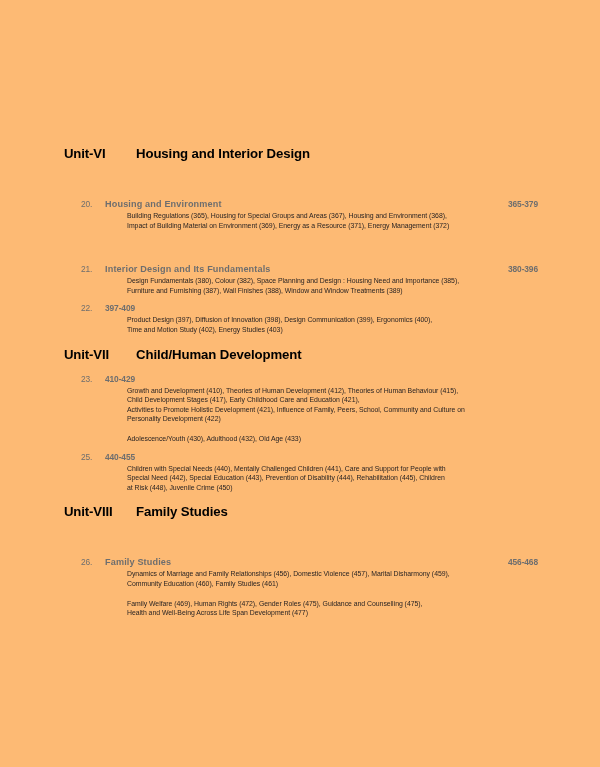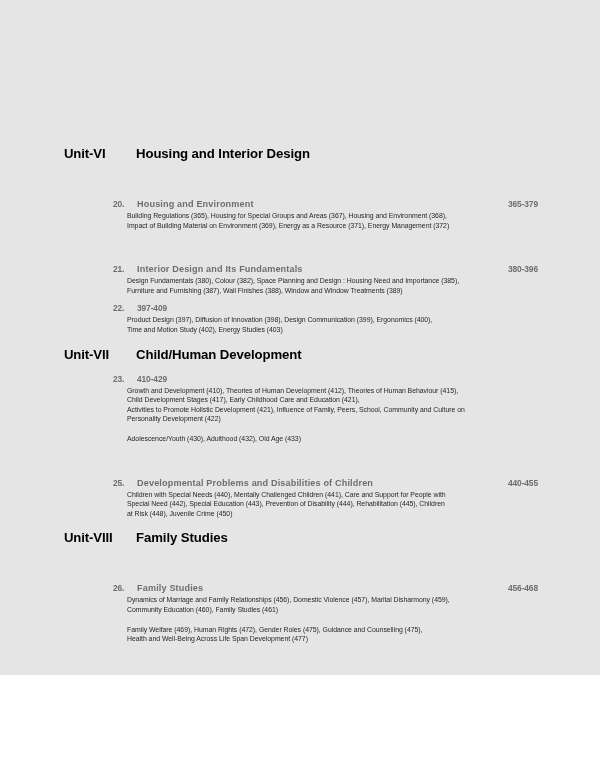--- a/index.html
+++ b/index.html
@@ -10,22 +10,22 @@
   body {
     width: 600px;
     height: 767px;
     font-family: "Liberation Sans", sans-serif;
     color: #231f20;
     -webkit-font-smoothing: antialiased;
   }
   .page {
     position: relative;
     width: 600px;
-    height: 675px;
-    background: #e5e5e5;
+    height: 767px;
+    background: #fdba74;
     box-sizing: border-box;
     padding: 146px 62px 0 64px;
   }
   .toc { width: 474px; }
 
   
   .unit {
     display: flex;
     align-items: baseline;
     margin: 0 0 4px 0;
@@ -50,23 +50,23 @@
   
   .chapter { margin: 0 0 0 0; padding-top: 8px; }
   .chapter-head {
     display: flex;
     align-items: baseline;
     width: 100%;
   }
   .ch-num {
     width: 24px;
     flex: 0 0 24px;
-    margin-left: 49px;
+    margin-left: 17px;
     font-size: 8.4px;
-    font-weight: bold;
+    font-weight: normal;
     color: #6e6e6e;
     letter-spacing: -0.1px;
   }
   .ch-title {
     flex: 1 1 auto;
     font-size: 9.1px;
     font-weight: bold;
     color: #6e6e6e;
     letter-spacing: 0.15px;
     margin-top: 26px;
@@ -149,21 +149,20 @@
         </div>
       </div>
       <div class="chapter">
         <div class="ch-desc">
           <div>Adolescence/Youth (430), Adulthood (432), Old Age (433)</div>
         </div>
       </div>
       <div class="chapter">
         <div class="chapter-head">
           <span class="ch-num">25.</span>
-          <span class="ch-title">Developmental Problems and Disabilities of Children</span>
           <span class="ch-pages">440-455</span>
         </div>
         <div class="ch-desc">
           <div>Children with Special Needs (440), Mentally Challenged Children (441),  Care and Support for People with</div>
           <div>Special Need (442), Special Education (443), Prevention of Disability (444), Rehabilitation (445), Children</div>
           <div>at Risk (448), Juvenile Crime (450)</div>
         </div>
       </div>
       <div class="unit-spacer-top"></div>
       <div class="unit">

